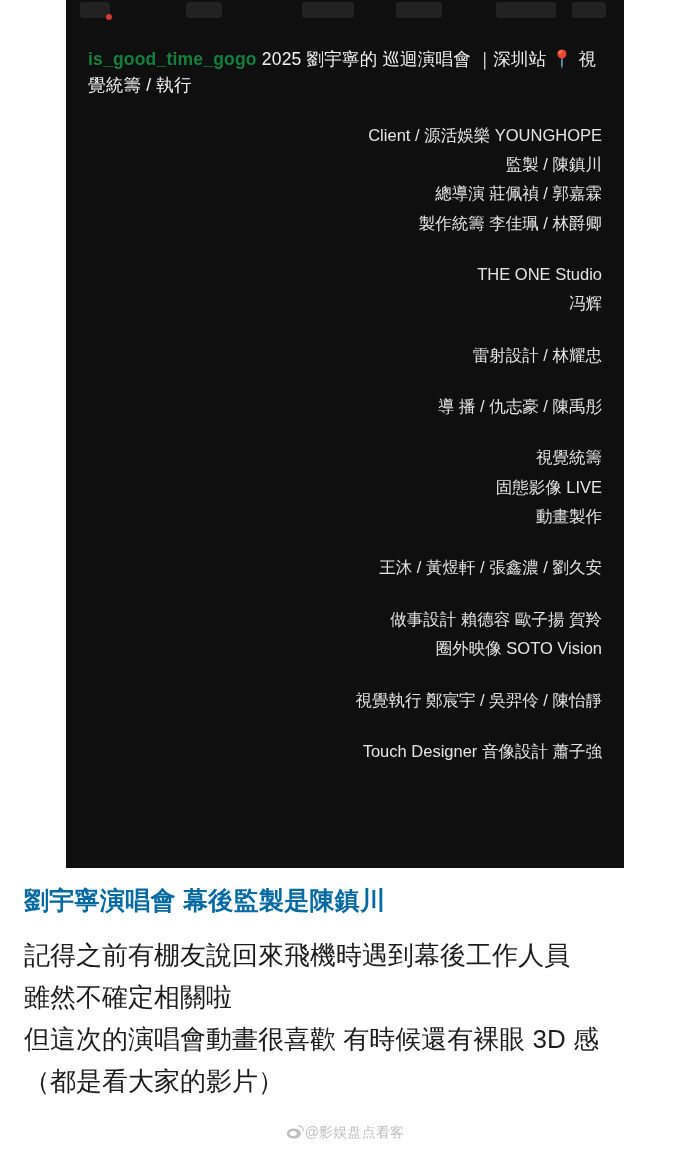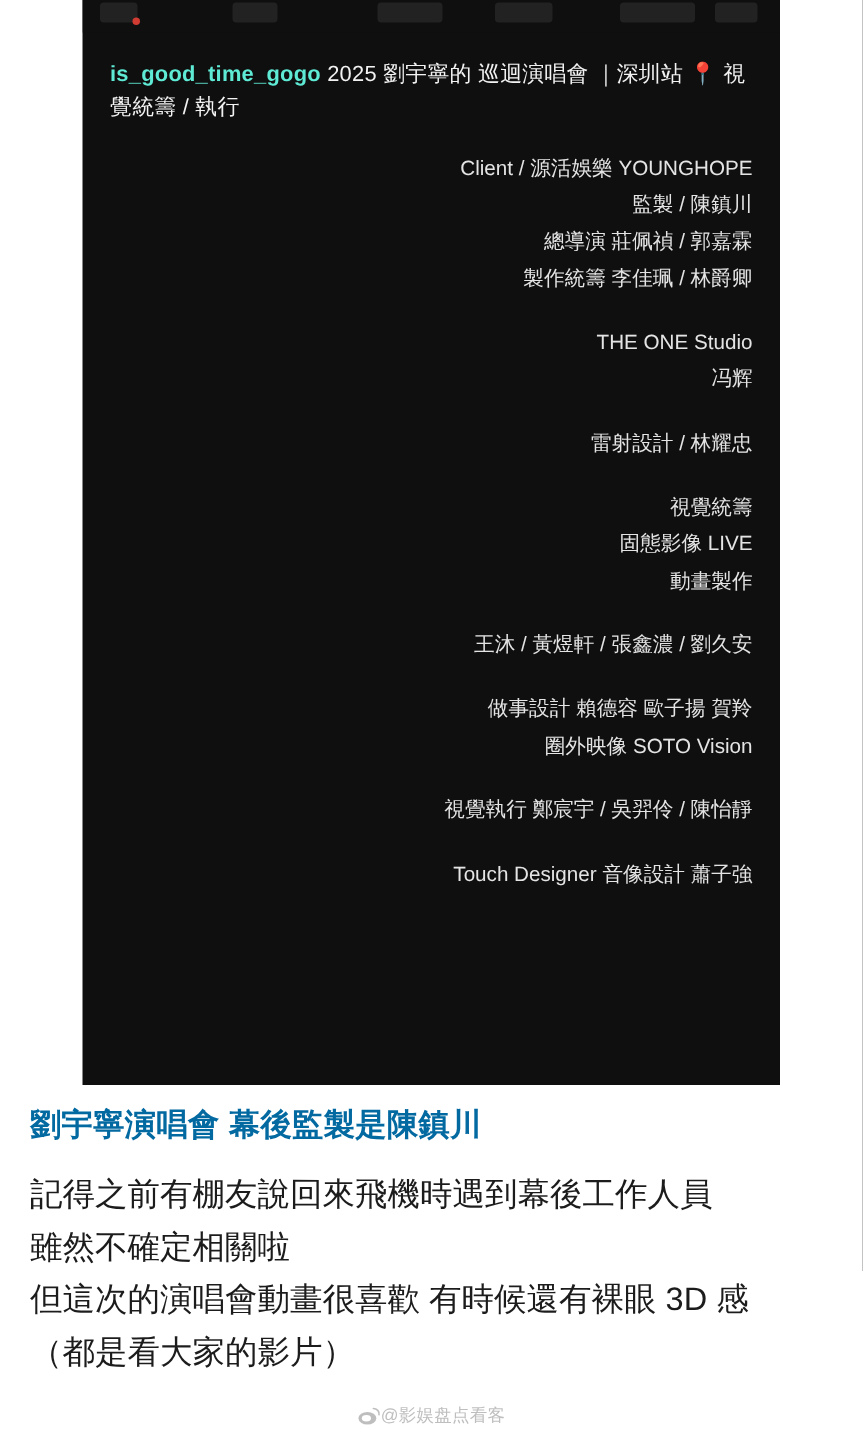--- a/index.html
+++ b/index.html
@@ -64,21 +64,21 @@
 
   .credit-head {
     font-size: 17.5px;
     line-height: 1.5;
     letter-spacing: .2px;
     color: #f2f2f2;
     margin: 4px 0 0 0;
   }
   .credit-head .uname {
     font-weight: bold;
-    color: #5eead4;
+    color: #15803d;
   }
   .pin {
     color: #e0564b;
   }
 
   .blk {
     margin-top: 22px;
     text-align: right;
   }
   .line {
@@ -112,21 +112,21 @@
   }
 
   
   .footer {
     position: absolute;
     left: 0;
     bottom: 10px;
     width: 690px;
     display: flex;
     justify-content: center;
-    align-items: center;
+    align-items: flex-start;
     gap: 0;
     opacity: .55;
   }
   .wb-logo {
     width: 19px;
     height: 16px;
     display: inline-block;
   }
   .footer-text {
     font-size: 14px;
@@ -164,20 +164,23 @@
 
     <div class="blk">
       <div class="line">THE ONE Studio</div>
       <div class="line">冯辉</div>
     </div>
 
     <div class="blk">
       <div class="line">雷射設計 / 林耀忠</div>
     </div>
 
+    <div class="blk">
+      <div class="line">導 播 / 仇志豪 / 陳禹彤</div>
+    </div>
 
     <div class="blk">
       <div class="line">視覺統籌</div>
       <div class="line">固態影像 LIVE</div>
       <div class="line">動畫製作</div>
     </div>
 
     <div class="blk">
       <div class="line">王沐 / 黃煜軒 / 張鑫濃 / 劉久安</div>
     </div>

